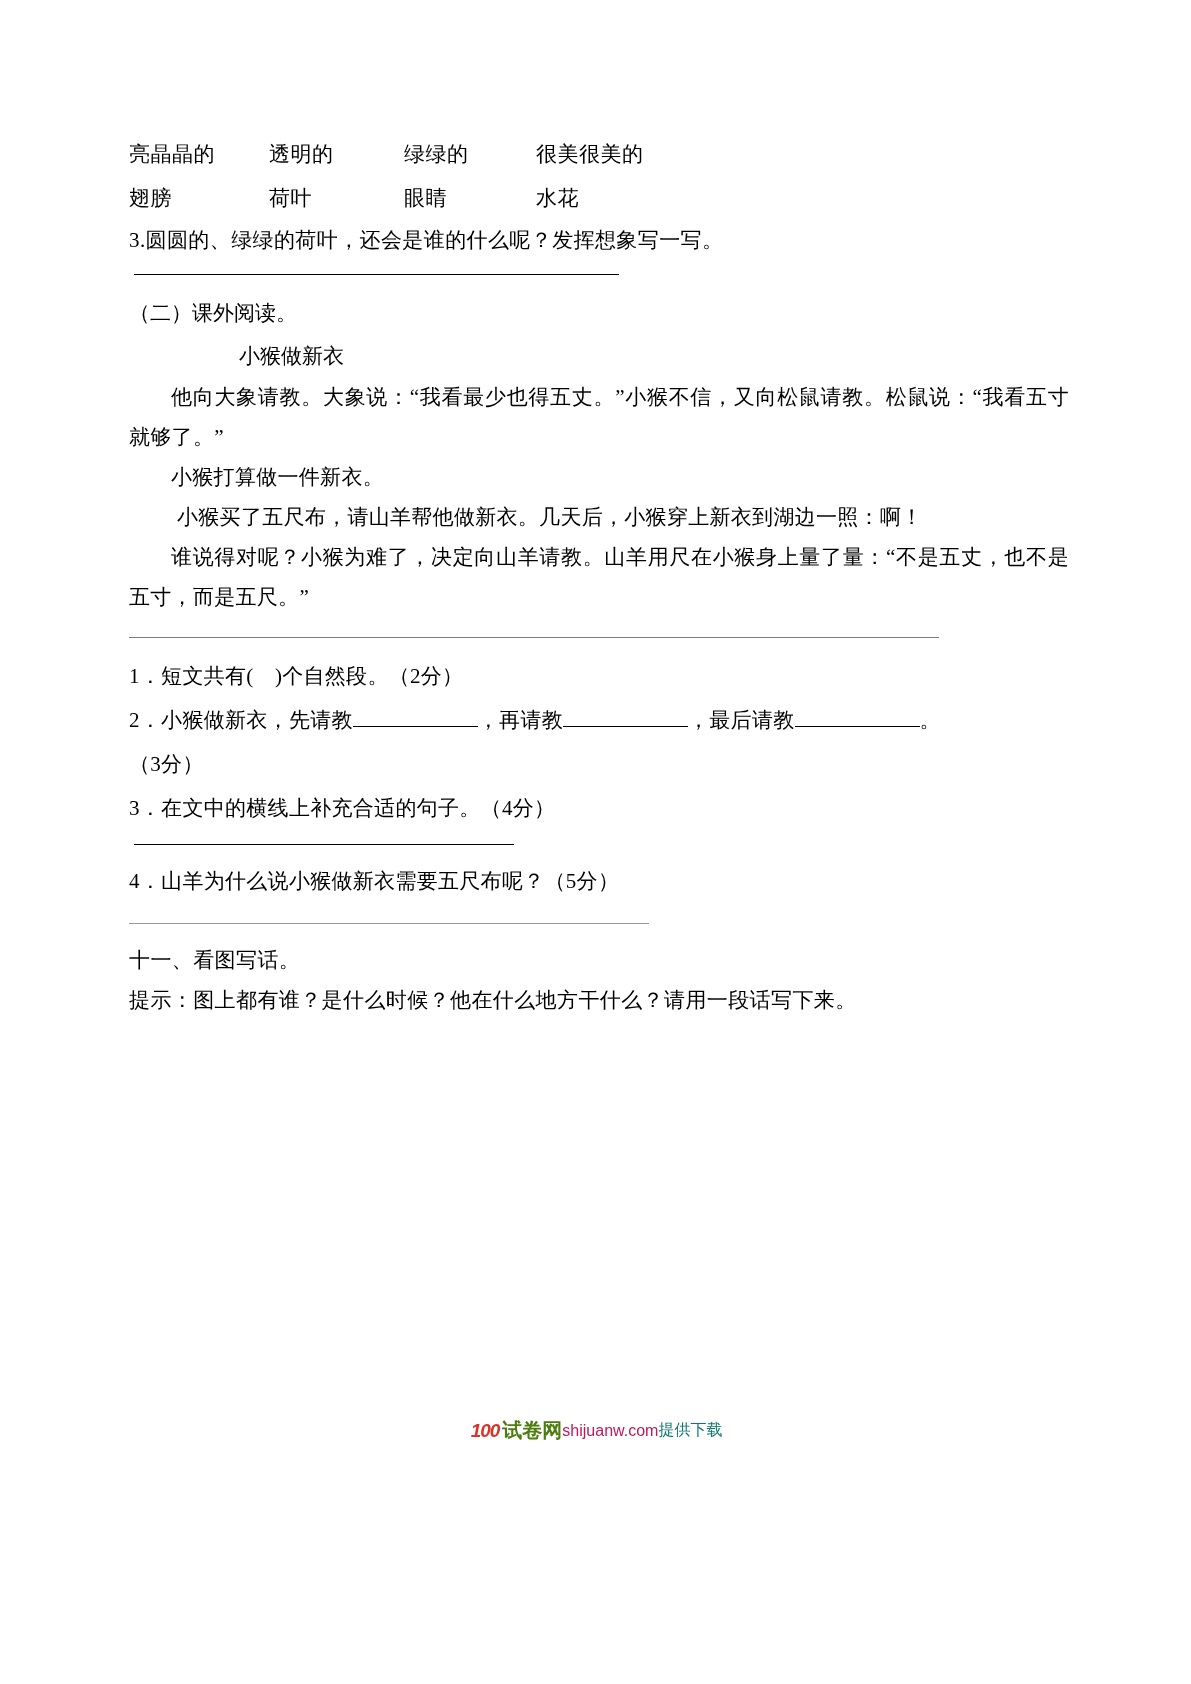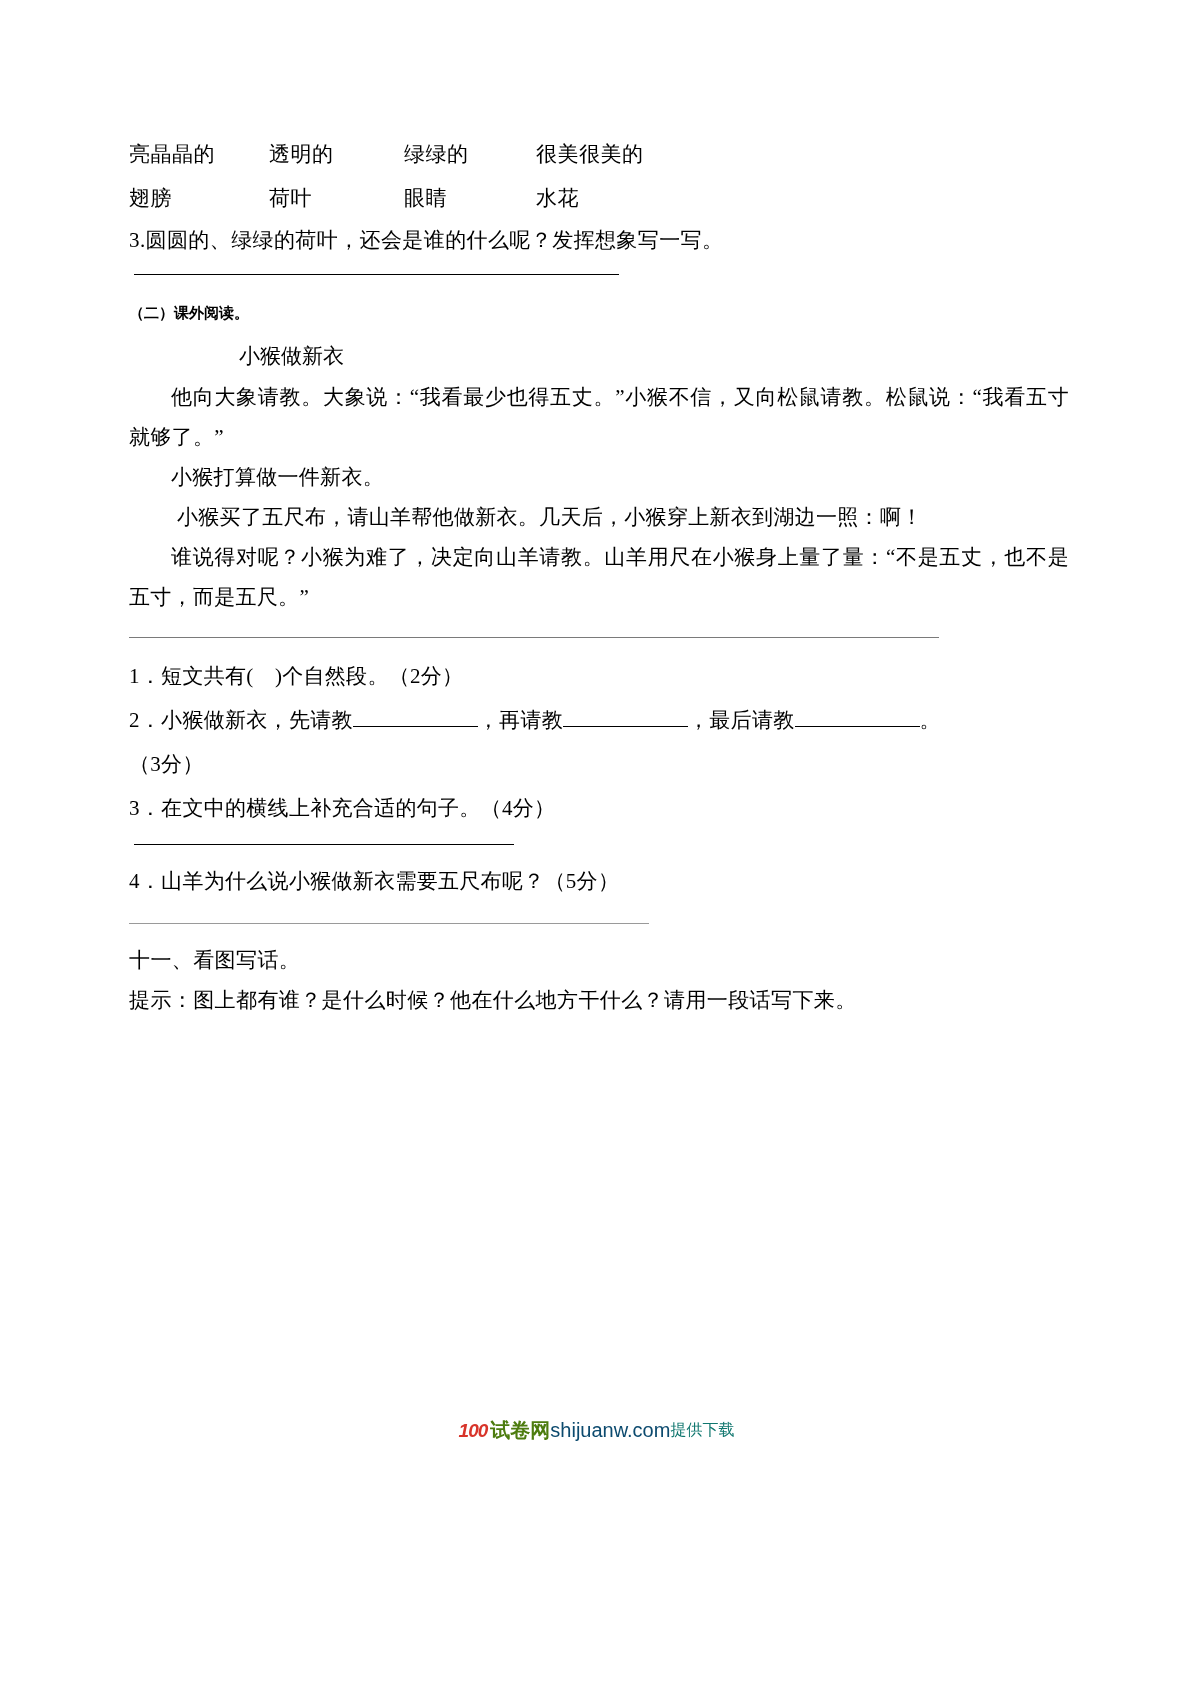--- a/index.html
+++ b/index.html
@@ -102,23 +102,22 @@
     letter-spacing: 0.3px;
   }
   .blank-u {
     display: inline-block;
     border-bottom: 1px solid #000;
     width: 125px;
     vertical-align: baseline;
   }
 
   .section-head {
-    font-size: 15px;
+    font-size: 21px;
     line-height: 44px;
-    font-weight: bold;
   }
 
   
   .footer {
     position: absolute;
     left: 0;
     top: 1405px;
     width: 1191px;
     text-align: center;
     font-size: 17px;
@@ -140,22 +139,22 @@
     font-style: italic;
     font-size: 19px;
     letter-spacing: -1px;
   }
   .logo-text {
     color: #4d7c0f;
     font-size: 20px;
     font-weight: bold;
   }
   .site {
-    color: #0c4a6e;
-    font-size: 20px;
+    color: #be185d;
+    font-size: 16px;
   }
   .dl {
     color: #0f766e;
     font-size: 16px;
   }
 </style>
 </head>
 <body>
 
 <div class="page">

